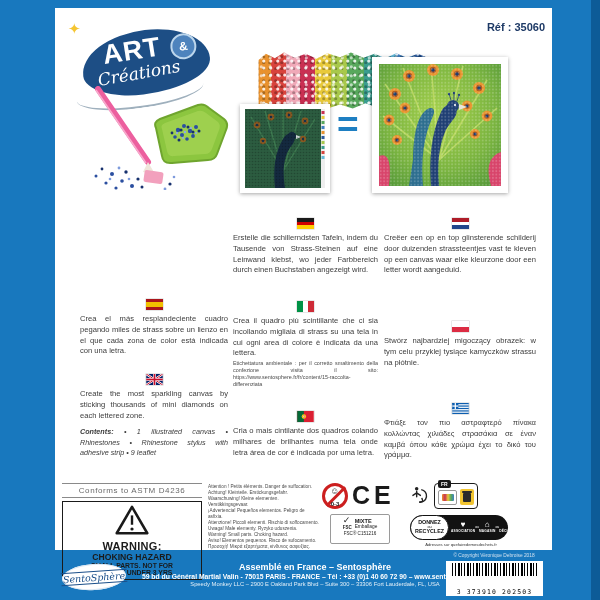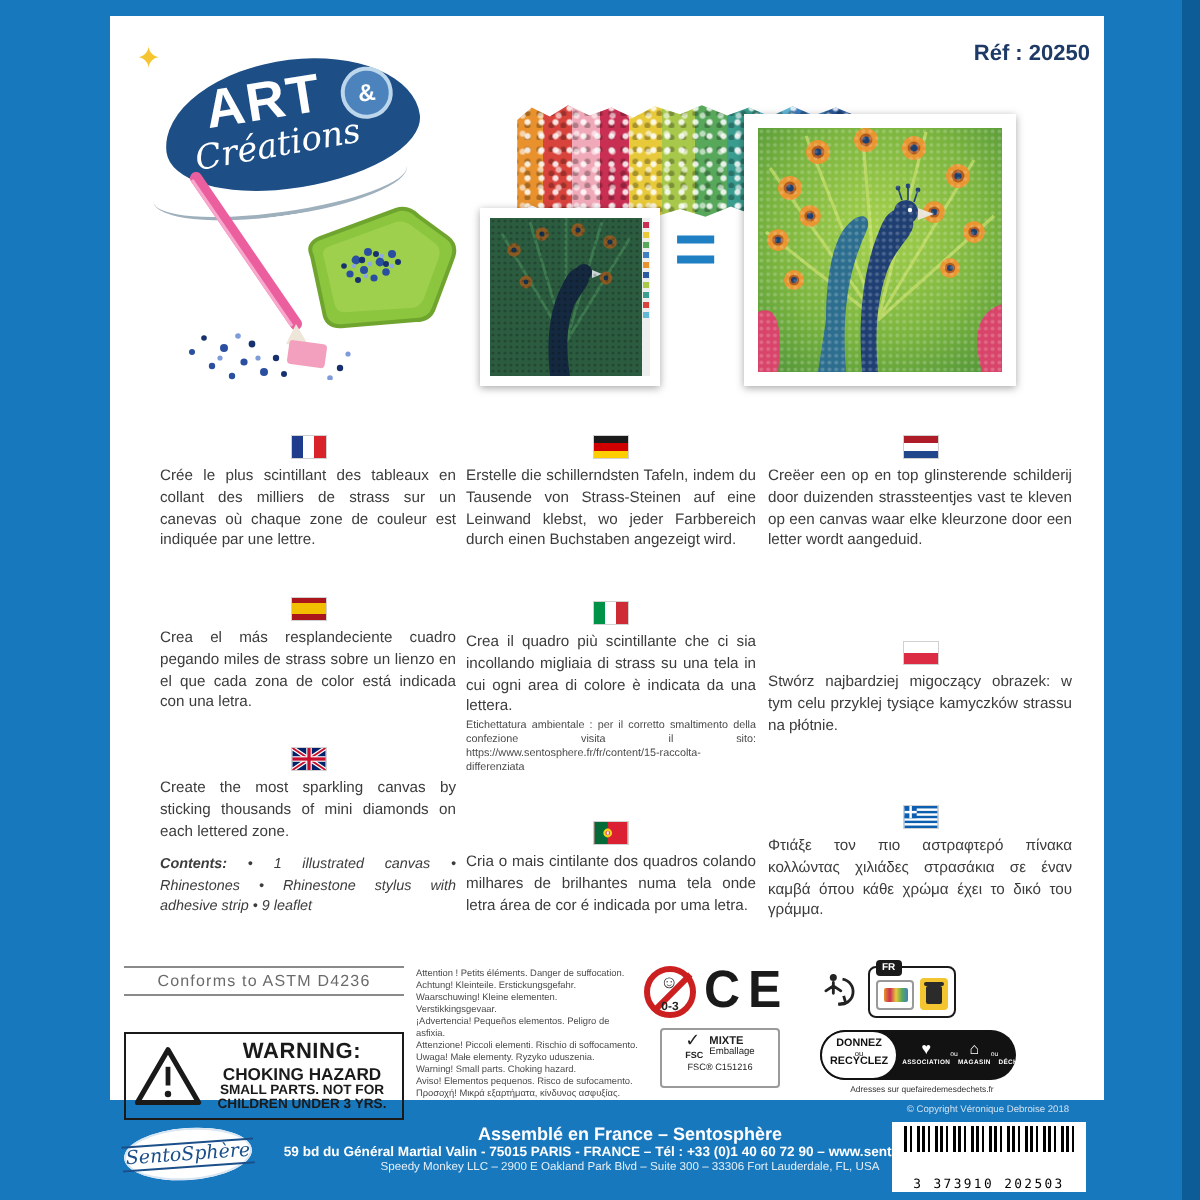--- a/index.html
+++ b/index.html
@@ -59,22 +59,22 @@
   .flag-it{background:linear-gradient(90deg,#009246 0 33%,#fff 33% 66%,#ce2b37 66%);}
   .flag-pl{background:linear-gradient(#fff 0 50%,#dc2c43 50%);}
   .eco-note{font-size:5.4px;line-height:1.3;color:#4a4a4a;text-align:justify;margin-top:1px;}
   .contents{font-size:7.2px;line-height:1.45;font-style:italic;color:#3c3c3c;margin-top:6px;}
   .contents b{font-weight:bold;}
 
   
   .conforms-wrap{position:absolute;left:62px;top:483px;width:140px;}
   .conforms{border-top:1px solid #8a8a8a;border-bottom:1px solid #8a8a8a;color:#6a6a6a;
             font-size:8px;letter-spacing:.6px;text-align:center;padding:2px 0;}
-  .warnbox{border:1.6px solid #1a1a1a;margin-top:18px;display:flex;align-items:center;
-           padding:3px 4px;gap:4px;}
+  .warnbox{border:1.6px solid #1a1a1a;margin-top:3px;display:flex;align-items:center;
+           padding:3px 4px;gap:4px;flex-direction:column;}
   .warn-text{text-align:center;flex:1;color:#1a1a1a;}
   .warn-title{font-size:11px;font-weight:800;letter-spacing:.3px;}
   .warn-l1{font-size:8.6px;font-weight:800;}
   .warn-l2{font-size:6.8px;font-weight:700;}
   .small-warnings{position:absolute;left:208px;top:484px;width:112px;font-size:4.7px;
                   line-height:1.28;color:#4a4a4a;}
   .age-badge{position:absolute;left:322px;top:483px;width:26px;height:26px;border:3px solid #cc1f1f;
              border-radius:50%;box-sizing:border-box;}
   .age-badge .slash{position:absolute;left:-2px;top:9px;width:26px;height:3px;background:#cc1f1f;
              transform:rotate(-45deg);}
@@ -154,21 +154,21 @@
   <div class="logo">
     <span class="logo-sparkle">✦</span>
     <div class="logo-blob">
       <div class="logo-art">ART</div>
       <div class="logo-amp">&amp;</div>
       <div class="logo-creations">Créations</div>
     </div>
     <div class="logo-swoosh"></div>
   </div>
 
-  <div class="ref">Réf : 20250</div>
+  <div class="ref">Réf : 35060</div>
 
   <div class="rhinestone-strip"></div>
 
   <div class="stylus">
     <svg width="100" height="104" viewBox="0 0 100 104">
       <line x1="16" y1="3" x2="66" y2="76" stroke="#ec5f9e" stroke-width="6" stroke-linecap="round"></line>
       <line x1="14" y1="4" x2="64" y2="77" stroke="#f8a8cc" stroke-width="1.6"></line>
       <polygon points="66,76 73,88 61,86" fill="#efe6da"></polygon>
       <rect x="62" y="85" width="19" height="12" rx="2" fill="#f2a0bd" transform="rotate(8 71 91)"></rect>
       <g fill="#2b4fa0">
@@ -370,24 +370,20 @@
           <line x1="78" y1="37" x2="80" y2="31"></line>
         </g>
       <circle cx="70" cy="30" r="1.2" fill="#1f3f73"></circle>
         <circle cx="75" cy="29" r="1.2" fill="#1f3f73"></circle>
         <circle cx="80" cy="31" r="1.2" fill="#1f3f73"></circle>
       <circle cx="76" cy="41" r="1.1" fill="#fff"></circle>
       <rect width="122" height="122" fill="url(#dotsLight)"></rect>
     </svg>
   </div>
 
-  <div class="lang-block" style="left:80px;top:218px;width:148px;">
-    <div class="flag flag-fr"></div>
-    <div>Crée le plus scintillant des tableaux en collant des milliers de strass sur un canevas où chaque zone de couleur est indiquée par une lettre.</div>
-  </div>
 
   <div class="lang-block" style="left:233px;top:218px;width:145px;">
     <div class="flag flag-de"></div>
     <div>Erstelle die schillerndsten Tafeln, indem du Tausende von Strass-Steinen auf eine Leinwand klebst, wo jeder Farbbereich durch einen Buchstaben angezeigt wird.</div>
   </div>
 
   <div class="lang-block" style="left:384px;top:218px;width:152px;">
     <div class="flag flag-nl"></div>
     <div>Creëer een op en top glinsterende schilderij door duizenden strassteentjes vast te kleven op een canvas waar elke kleurzone door een letter wordt aangeduid.</div>
   </div>

